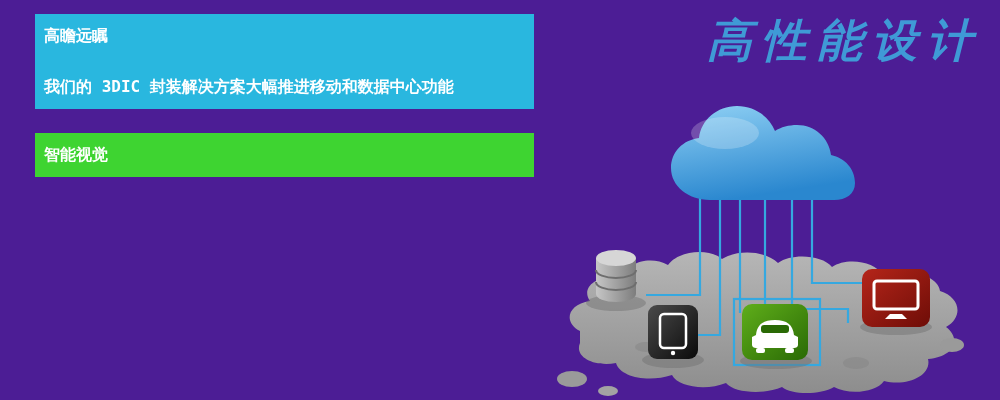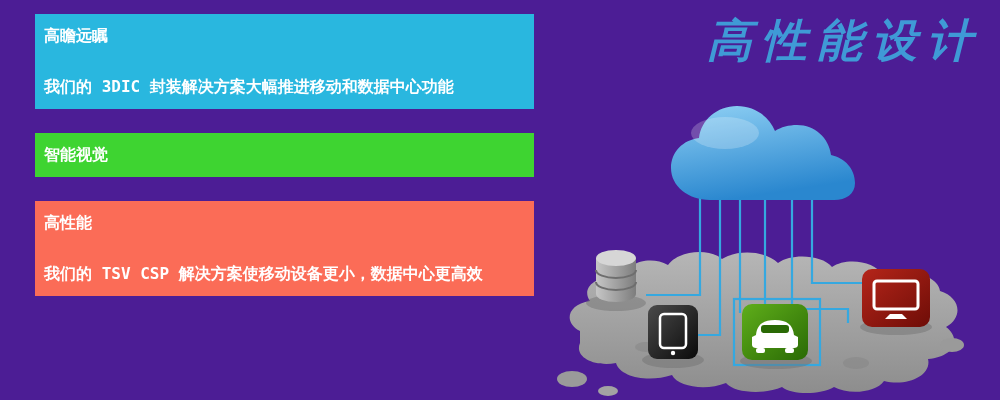--- a/index.html
+++ b/index.html
@@ -67,24 +67,20 @@
 
     <div class="banner" style="background-color: rgb(41, 183, 223);">
       <div class="banner-title">高瞻远瞩</div>
       <div class="banner-subtitle">我们的 3DIC 封装解决方案大幅推进移动和数据中心功能</div>
     </div>
 
     <div class="banner" style="background-color: rgb(62, 212, 49);">
       <div class="banner-title">智能视觉</div>
     </div>
 
-    <div class="banner" style="background-color: rgb(251, 108, 87);">
-      <div class="banner-title">高性能</div>
-      <div class="banner-subtitle">我们的 TSV CSP 解决方案使移动设备更小，数据中心更高效</div>
-    </div>
 
   </div>
 
   <div class="hero-title" style="color: rgb(63, 154, 214);">高性能设计</div>
 
   <div class="illustration">
     <svg width="420" height="305" viewBox="0 0 420 305">
       <defs>
         <linearGradient id="gCloud" x1="0" y1="0" x2="0.3" y2="1">
           <stop offset="0" stop-color="#8fd0f4"></stop>

